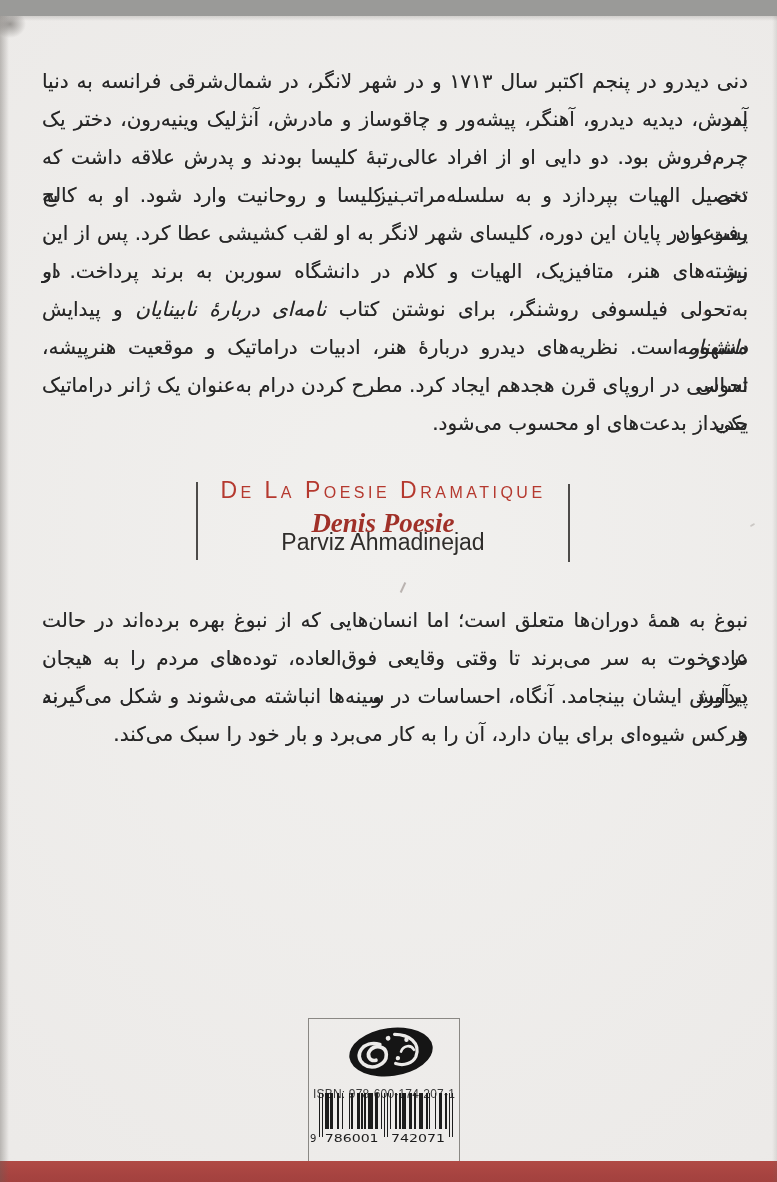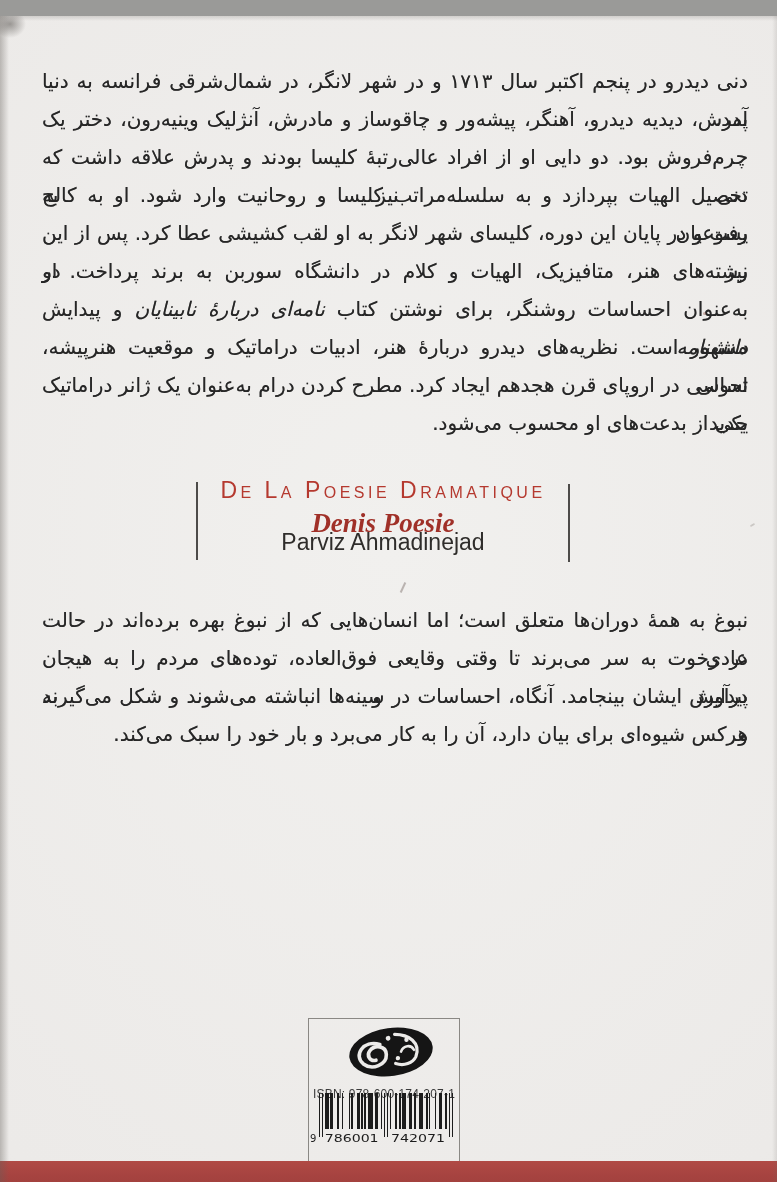--- a/index.html
+++ b/index.html
@@ -100,21 +100,21 @@
 
 <div class="page">
 
   <div class="fa-block" id="bio">
       <div class="fa-line"><span>دنی دیدرو در پنجم اکتبر سال ۱۷۱۳ و در شهر لانگر، در شمال‌شرقی فرانسه به دنیا آمد.</span></div>
       <div class="fa-line"><span>پدرش، دیدیه دیدرو، آهنگر، پیشه‌ور و چاقوساز و مادرش، آنژلیک وینیه‌رون، دختر یک</span></div>
       <div class="fa-line"><span>چرم‌فروش بود. دو دایی او از افراد عالی‌رتبهٔ کلیسا بودند و پدرش علاقه داشت که دنی نیز به</span></div>
       <div class="fa-line"><span>تحصیل الهیات بپردازد و به سلسله‌مراتب کلیسا و روحانیت وارد شود. او به کالج یسوعیان</span></div>
       <div class="fa-line"><span>رفت و در پایان این دوره، کلیسای شهر لانگر به او لقب کشیشی عطا کرد. پس از این نیز در</span></div>
       <div class="fa-line"><span>رشته‌های هنر، متافیزیک، الهیات و کلام در دانشگاه سوربن به برند پرداخت. او</span></div>
-      <div class="fa-line"><span>به‌عنوان احساسات روشنگر، برای نوشتن کتاب </span><span class="it">نامه‌ای دربارهٔ نابینایان</span><span> و پیدایش </span><span class="it">دانشنامه</span></div>
+      <div class="fa-line"><span>به‌تحولی فیلسوفی روشنگر، برای نوشتن کتاب </span><span class="it">نامه‌ای دربارهٔ نابینایان</span><span> و پیدایش </span><span class="it">دانشنامه</span></div>
       <div class="fa-line"><span>مشهور است. نظریه‌های دیدرو دربارهٔ هنر، ادبیات دراماتیک و موقعیت هنرپیشه، تحولی</span></div>
       <div class="fa-line"><span>اساسی در اروپای قرن هجدهم ایجاد کرد. مطرح کردن درام به‌عنوان یک ژانر دراماتیک جدید</span></div>
       <div class="fa-line last"><span>یکی از بدعت‌های او محسوب می‌شود.</span></div>
     </div>
 
   <div class="title-block">
     <div class="vbar left"></div>
     <div class="vbar right"></div>
     <div class="french-title">De La Poesie Dramatique</div>
     <div class="author">Denis Poesie</div>

